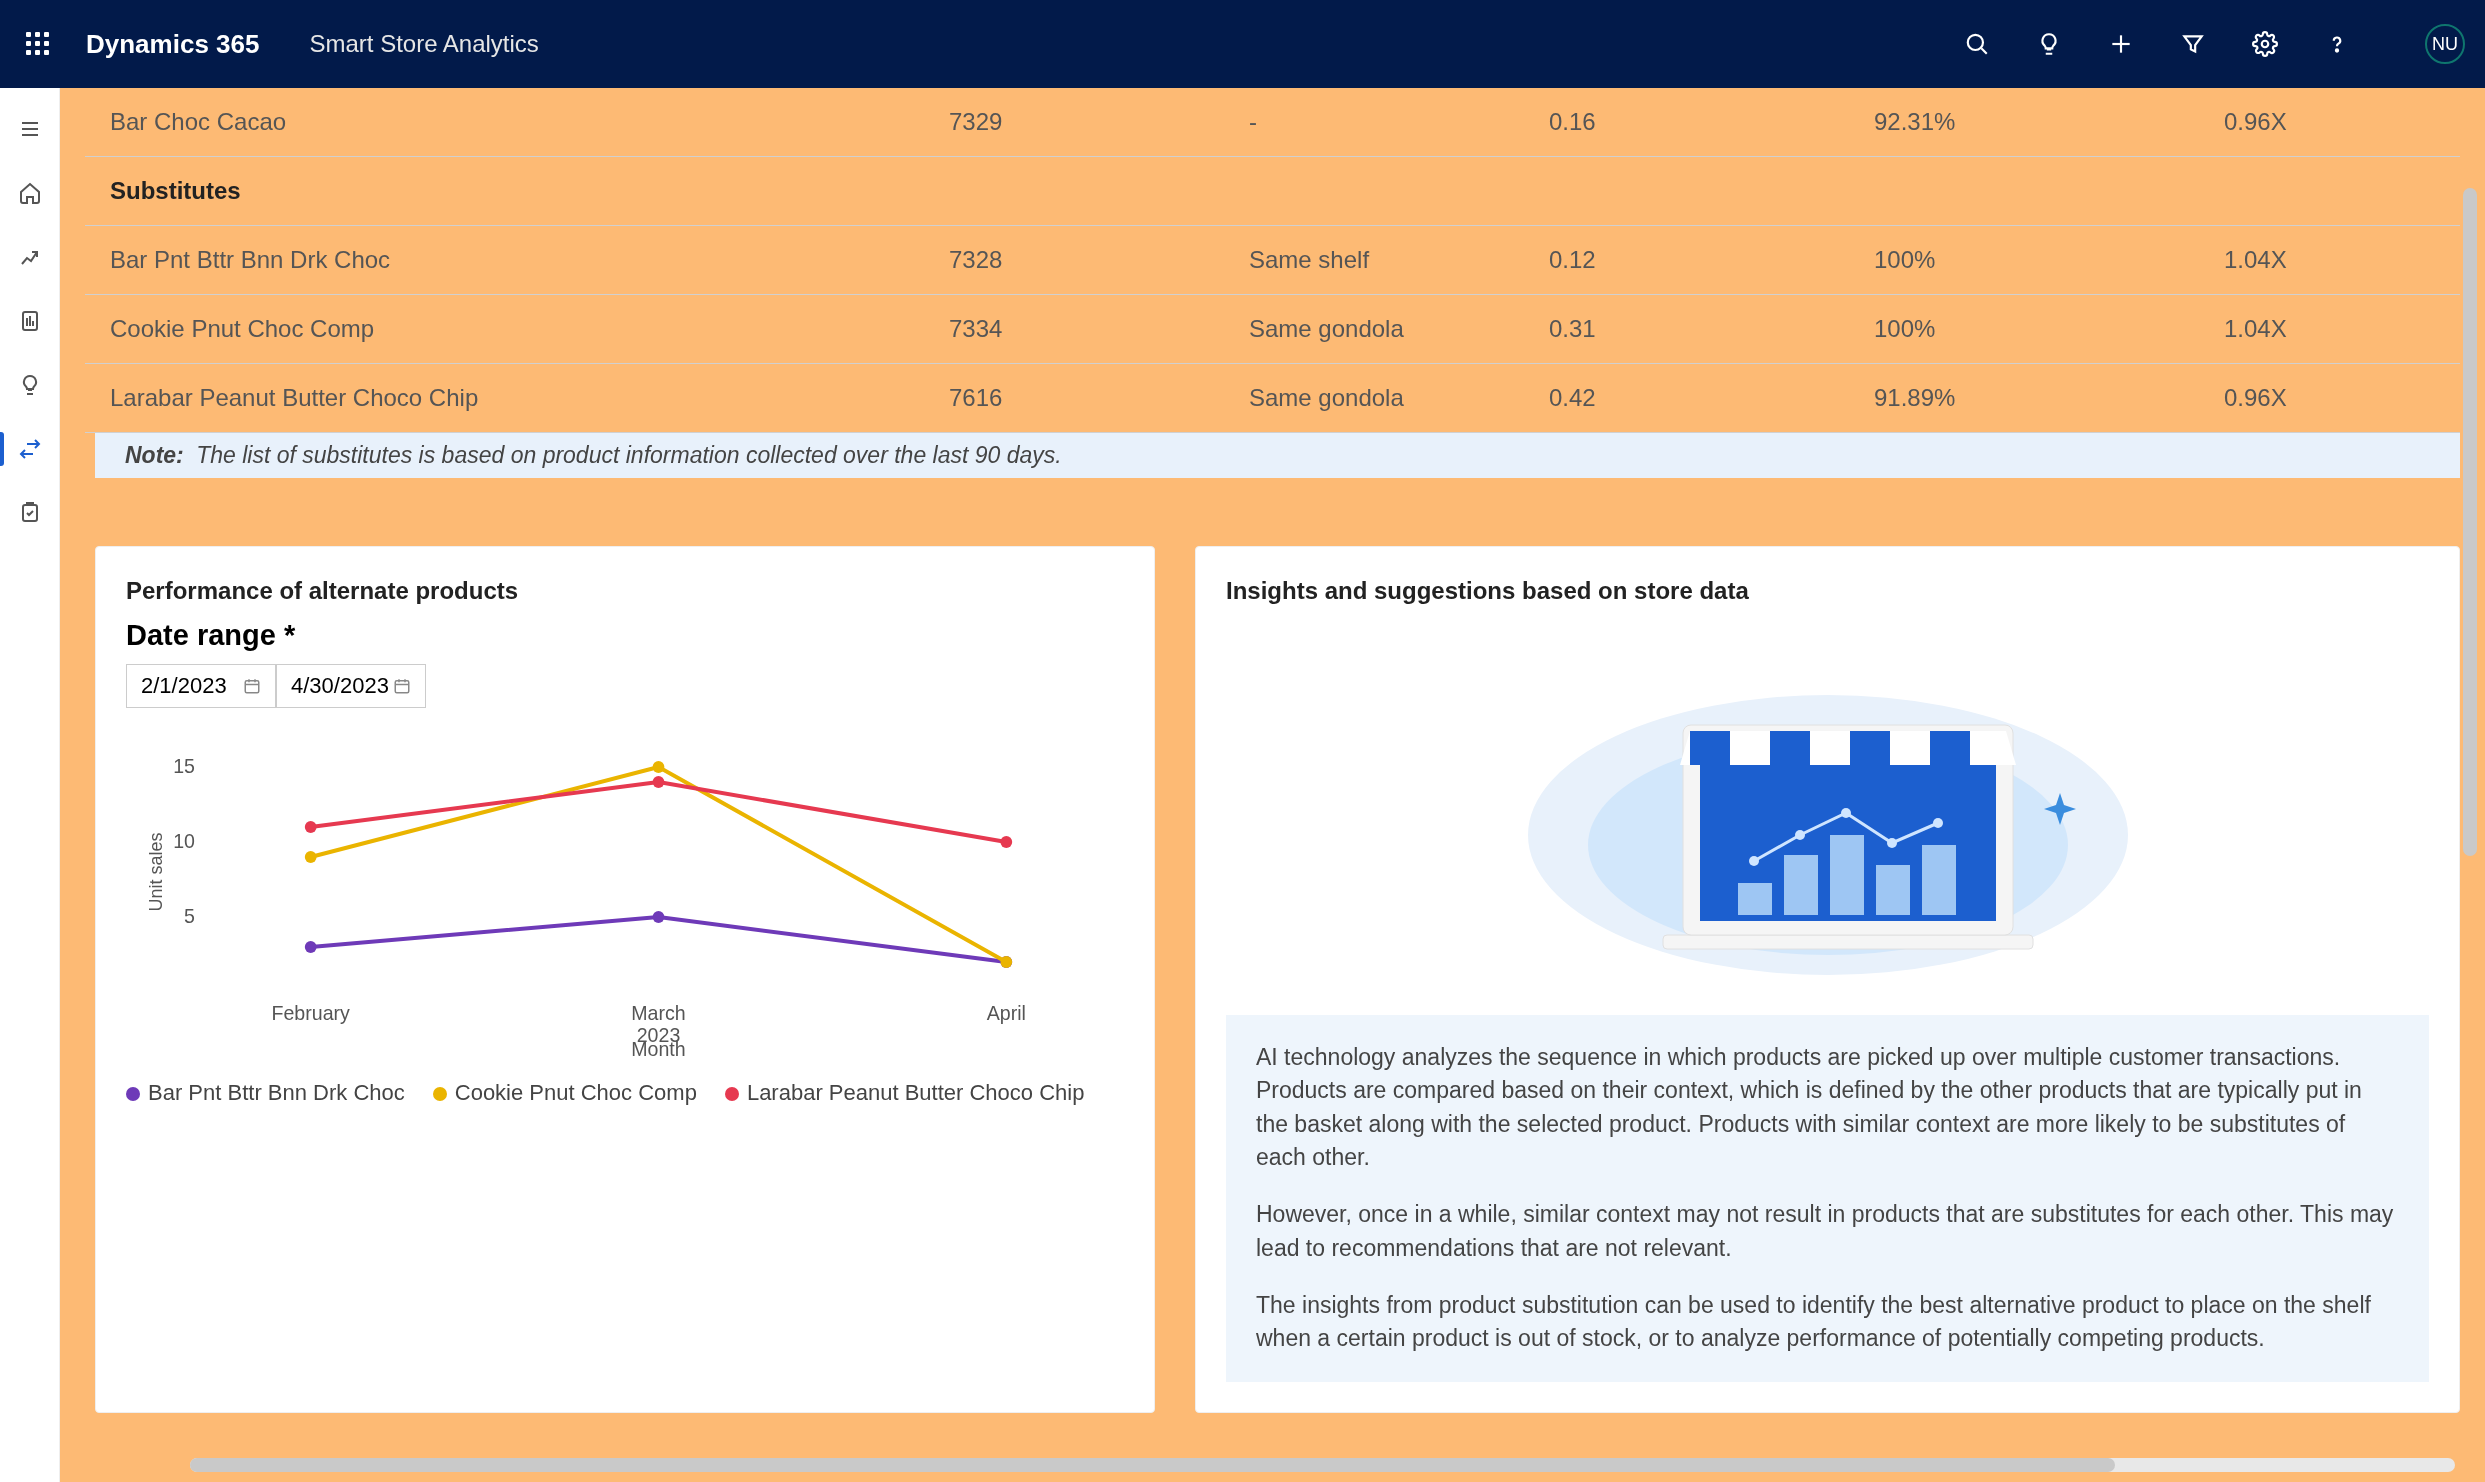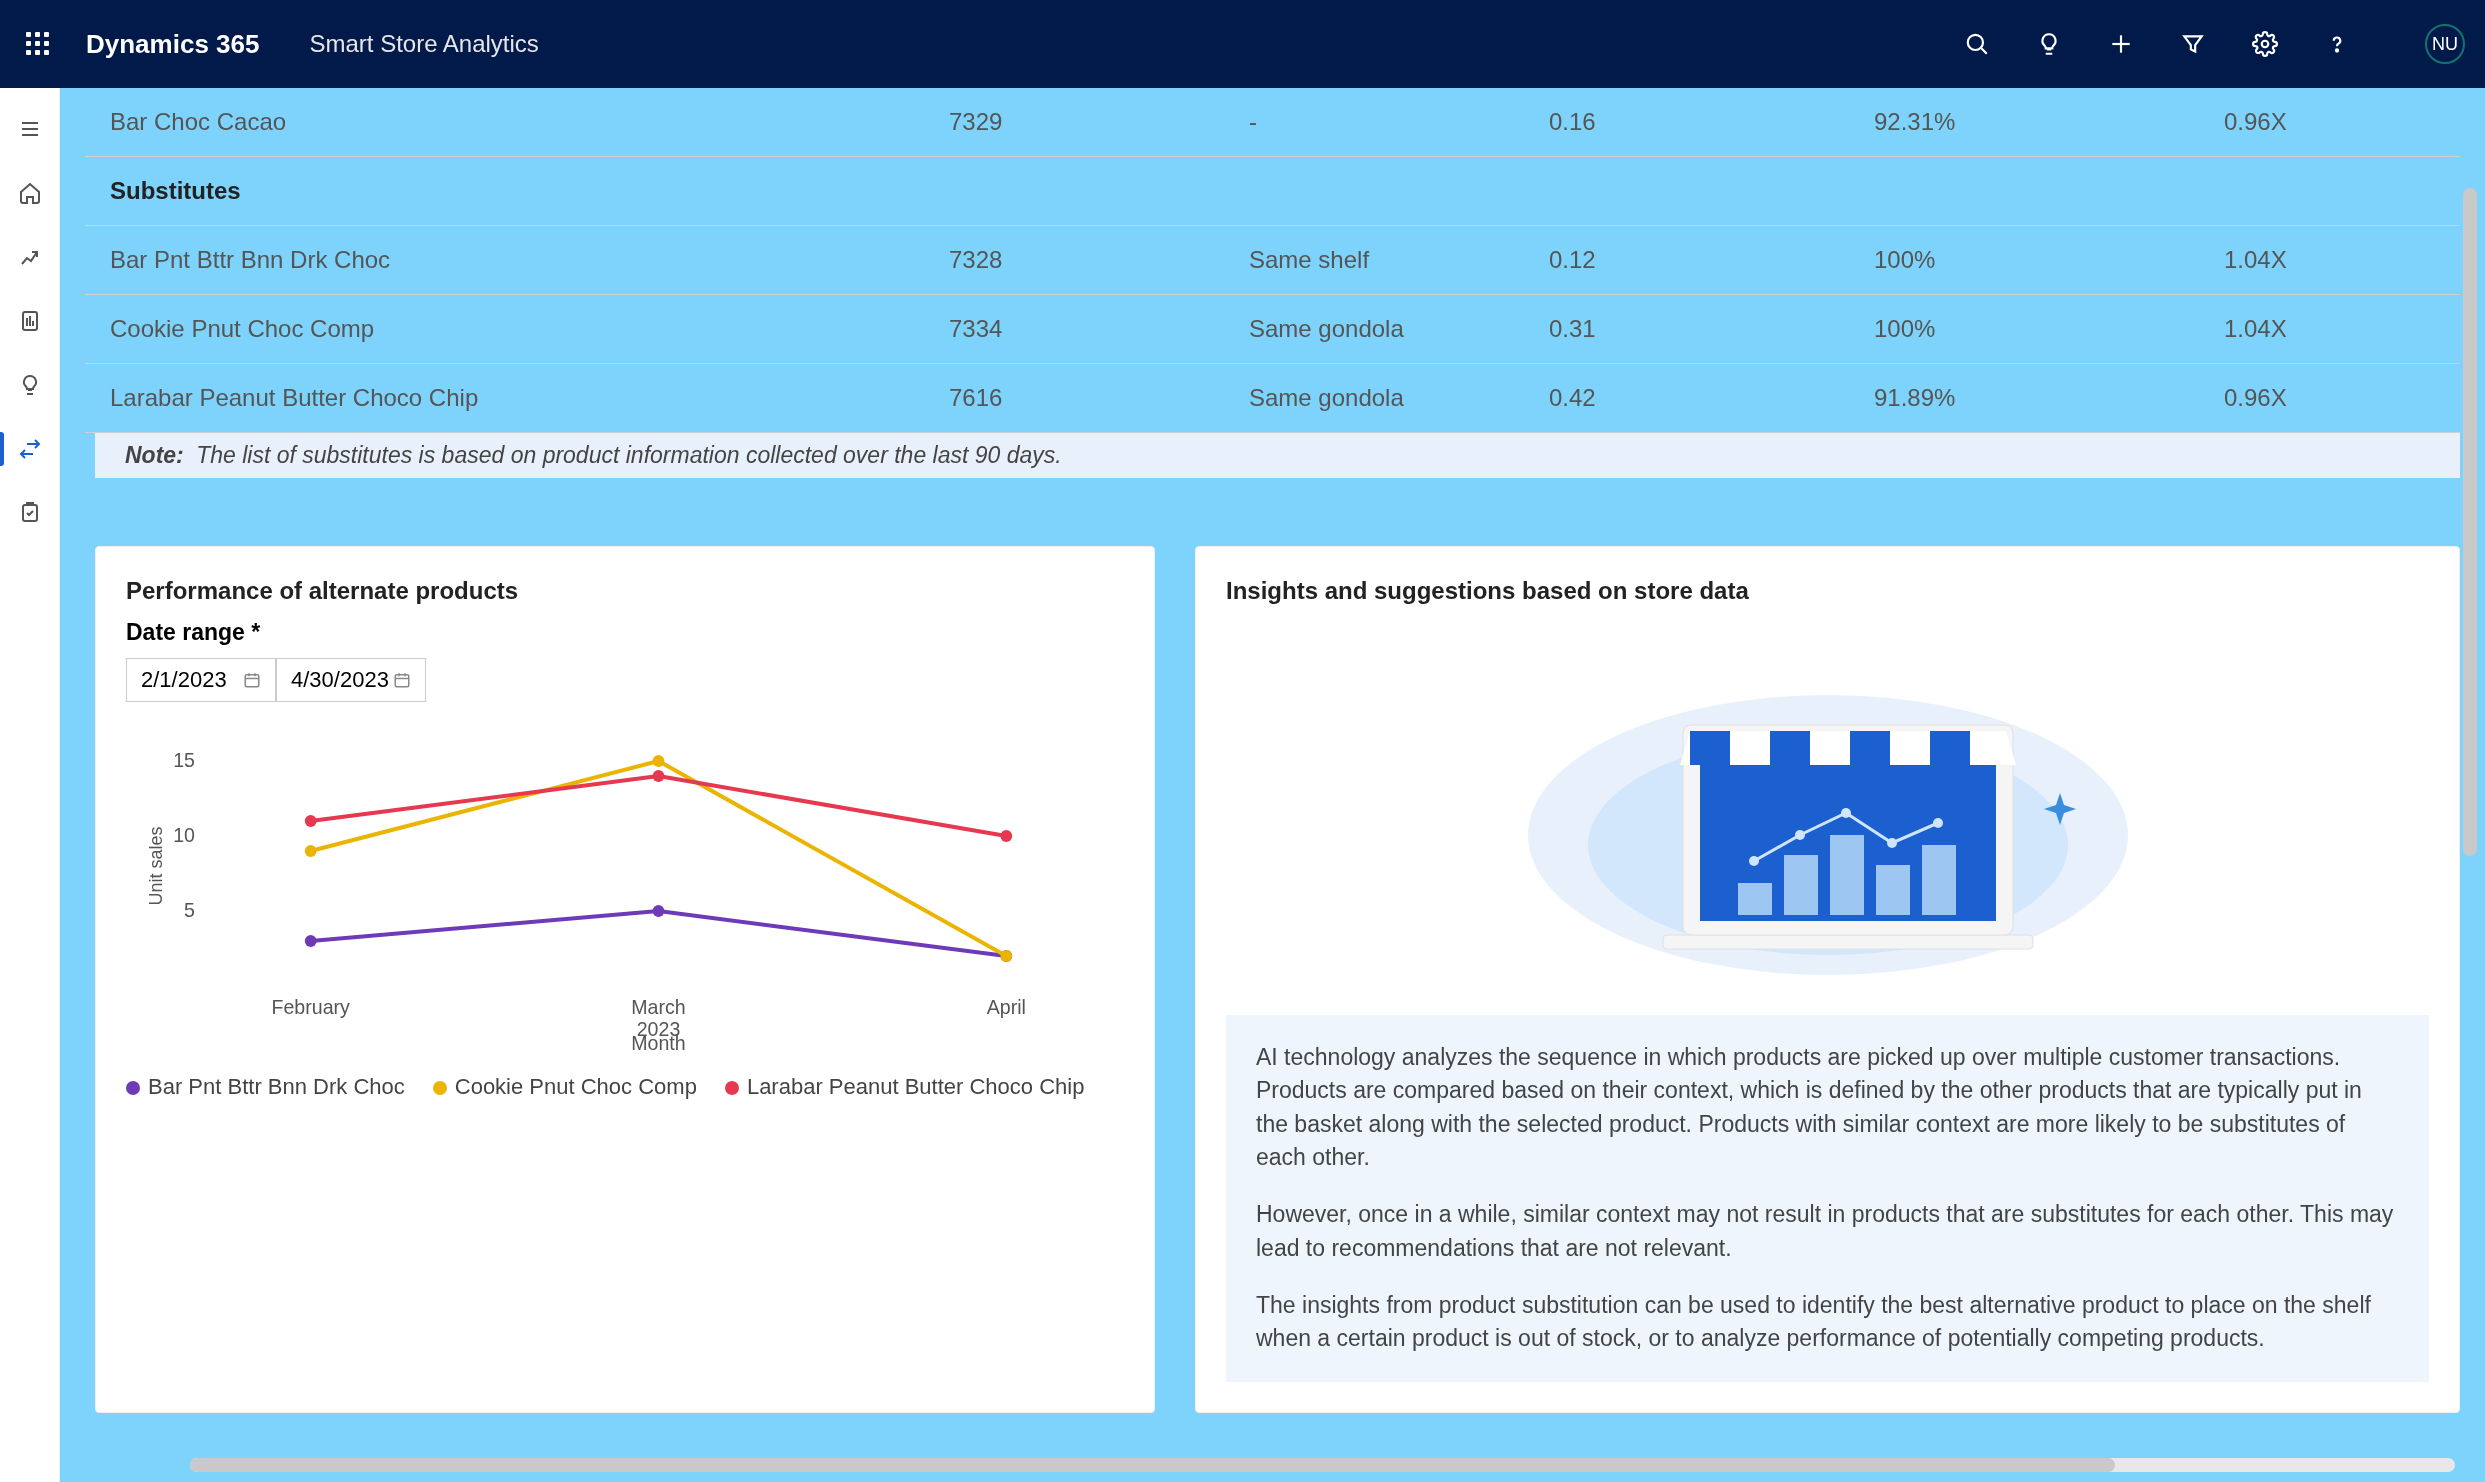--- a/index.html
+++ b/index.html
@@ -14,42 +14,42 @@
   .header-spacer { flex:1; }
   .header-icons { display:flex; align-items:center; gap:42px; }
   .header-icon { width:30px; height:30px; display:flex; align-items:center; justify-content:center; cursor:pointer; }
   .avatar { width:40px; height:40px; border:2px solid #0f766e; border-radius:50%; display:flex; align-items:center; justify-content:center; font-size:18px; margin-left:31px; cursor:pointer; }
   
   .left-rail { position:absolute; top:88px; left:0; bottom:0; width:60px; background:#fff; border-right:1px solid #eee; display:flex; flex-direction:column; align-items:center; padding-top:24px; gap:30px; z-index:5; }
   .rail-btn { width:34px; height:34px; display:flex; align-items:center; justify-content:center; cursor:pointer; color:#555; }
   .rail-active { position:relative; color:#1C5FCF; }
   .rail-active::before { content:""; position:absolute; left:-14px; top:0; bottom:0; width:5px; background:#1C5FCF; border-radius:0 3px 3px 0; }
   
-  .main { position:absolute; top:88px; left:60px; right:0; bottom:0; background:#7dd3fc; overflow:hidden; }
+  .main { position:absolute; top:88px; left:60px; right:0; bottom:0; background:#fdba74; overflow:hidden; }
   .main-inner { padding:0 0 100px 25px; }
   
   table { width:calc(100% - 25px); border-collapse:collapse; table-layout:fixed; }
   td { padding:20px 14px; border-bottom:1px solid #d0d0d0; font-size:24px; color:#555; vertical-align:middle; }
   .row-section td { font-weight:700; color:#222; border-bottom:1px solid #d0d0d0; }
   .col-name  { width:34%; padding-left:25px; }
   .col-id    { width:12%; }
   .col-loc   { width:12%; }
   .col-val   { width:13%; }
   .col-pct   { width:14%; }
   .col-mult  { width:10%; }
   
   .note { margin:0 25px 0 10px; background:#e8f1fb; padding:9px 30px; font-size:23px; color:#444;font-style:italic; }
   .note b { font-weight:700; margin-right:6px; }
   
   .lower { display:flex; gap:40px; margin:60px 25px 0 10px; }
   .card { background:#fff; border:1px solid #efefef; border-radius:4px; padding:30px;margin-top:8px; }
   .card-left { width:1060px; }
   .card-right { flex:1; }
   .card h3 { font-size:24px; font-weight:700; color:#222; margin-bottom:12px; }
-  .date-label { font-size:23px; font-weight:700; margin:14px 0 12px 0; }
+  .date-label { font-size:29px; font-weight:700; margin:14px 0 12px 0; }
   .date-inputs { display:flex; margin-bottom:24px; }
   .date-box { border:1px solid #ccc; padding:8px 14px; font-size:22px; width:150px; display:flex; align-items:center; justify-content:space-between; background:#fff; }
   .legend { display:flex; gap:28px; margin-top:18px; font-size:22px; color:#444; flex-wrap:wrap; }
   .legend span::before { content:""; display:inline-block; width:14px; height:14px; border-radius:50%; margin-right:8px; vertical-align:middle; }
   .lg-purple::before{ background:#6E3AB8; }
   .lg-yellow::before{ background:#EAB400; }
   .lg-red::before   { background:#E63950; }
   .chart-wrap { position:relative; height:330px; margin-left:18px; }
   .chart-wrap svg { width:100%; height:100%; }
   .axis-text { font-size:20px; fill:#555; }

